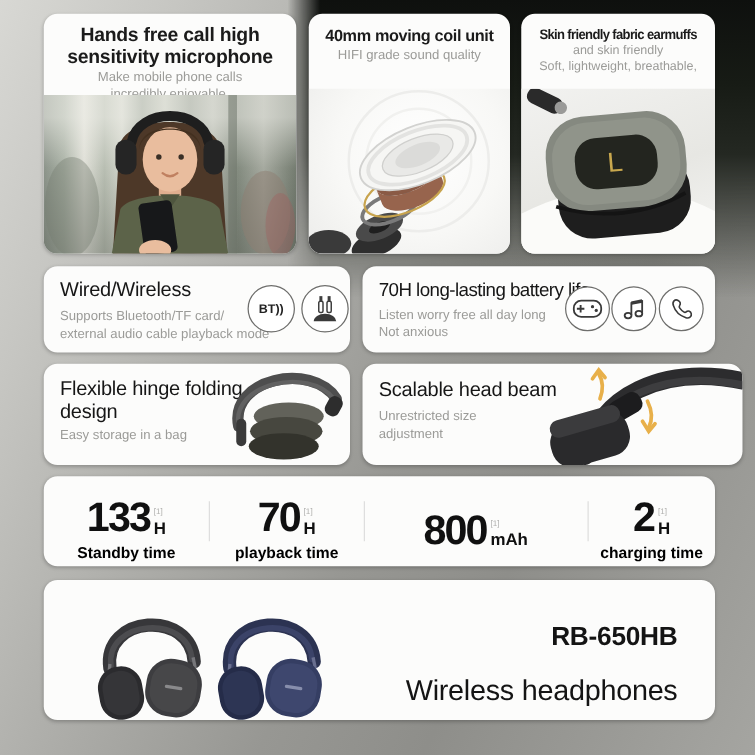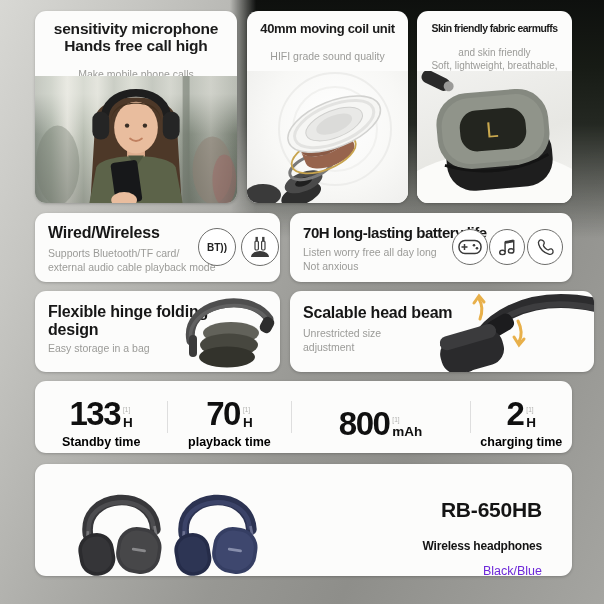--- a/index.html
+++ b/index.html
@@ -19,37 +19,37 @@
     box-shadow:0 1px 3px rgba(0,0,0,.22);overflow:hidden;
   }
   
   #card-mic{left:35px;top:11px;width:202px;height:192px;}
   #card-driver{left:247px;top:11px;width:161px;height:192px;}
   #card-earmuff{left:417px;top:11px;width:155px;height:192px;}
   .t-center{text-align:center;color:#1b1b1b;font-weight:700;line-height:1.12;}
   #card-mic .t-center{font-size:15.5px;padding-top:9px;letter-spacing:-0.2px;}
   #card-driver .t-center{font-size:13px;padding-top:11px;letter-spacing:-0.3px;}
   #card-earmuff .t-center{font-size:11px;padding-top:11px;letter-spacing:-0.55px;white-space:nowrap;transform:scaleX(.95);}
-  .s-center{text-align:center;color:#9b9b98;font-weight:400;line-height:1.25;margin-top:13px;}
+  .s-center{text-align:center;color:#9b9b98;font-weight:400;line-height:1.25;margin-top:1px;}
   #card-mic .s-center{font-size:10.5px;}
   #card-driver .s-center{font-size:10.5px;}
   #card-earmuff .s-center{font-size:10px;}
   .photo{
     position:absolute;left:0;right:0;bottom:0;height:127px;overflow:hidden;
     background:
       linear-gradient(180deg,rgba(242,242,236,.55) 14%,rgba(242,242,236,0) 46%,rgba(56,60,52,.28) 100%),
       linear-gradient(90deg,#8c948a 0%,#aab2a6 8%,#e0e0d8 16%,#b8beb2 24%,#d4d6cc 31%,#9aa296 39%,#c4c8bc 48%,#8f978b 58%,#b2b6ac 67%,#848c80 77%,#a6aaa0 87%,#747c70 100%);
   }
   .artbox{position:absolute;left:0;right:0;bottom:0;overflow:hidden;}
   #driver-art{height:132px;background:radial-gradient(circle at 55% 38%,#ffffff 0%,#f8f8f6 55%,#ececea 100%);}
   #earmuff-art{height:132px;background:linear-gradient(160deg,#f2f2f0 0%,#e7e7e3 55%,#f5f5f3 100%);}
   
   #card-wired{left:35px;top:213px;width:245px;height:69px;}
   #card-battery{left:290px;top:213px;width:282px;height:69px;}
-  .t-left{color:#161616;font-weight:700;letter-spacing:-0.2px;}
+  .t-left{color:#161616;font-weight:400;letter-spacing:-0.2px;}
   #card-wired .t-left{font-size:16px;margin:11px 0 4px 13px;}
   #card-battery .t-left{font-size:15px;margin:11px 0 4px 13px;letter-spacing:-0.45px;}
   .s-left{color:#9b9b98;font-size:10.5px;line-height:1.35;margin-left:13px;}
   .icon-circle{
     position:absolute;border:1.4px solid #6e6e6c;border-radius:50%;background:#fff;
     display:flex;align-items:center;justify-content:center;box-sizing:border-box;
   }
   .ic38{width:38px;height:38px;}
   .ic36{width:36px;height:36px;}
   .bt-text{font-size:10px;font-weight:700;color:#222;letter-spacing:0;}
@@ -67,36 +67,36 @@
   .spec-numrow{line-height:1;white-space:nowrap;}
   .spec-num{font-size:33px;font-weight:800;color:#101010;letter-spacing:-1.5px;}
   .unit-col{display:inline-flex;flex-direction:column;align-items:flex-start;vertical-align:bottom;margin-left:3px;padding-bottom:1px;}
   .spec-note{font-size:6.5px;color:#b0b0ae;line-height:1;margin-bottom:2px;}
   .spec-unit{font-size:13.5px;font-weight:700;color:#101010;line-height:1;}
   .spec-label{font-size:12.5px;color:#000000;margin-top:5px;font-weight:bold;}
   
   #card-product{left:35px;top:464px;width:537px;height:112px;}
   .product-text{position:absolute;right:30px;top:34px;text-align:right;}
   .product-model{font-size:21px;font-weight:800;color:#141414;letter-spacing:-0.2px;}
-  .product-name{font-size:12px;font-weight:700;color:#141414;margin-top:17px;letter-spacing:-0.2px;}
+  .product-name{font-size:23px;font-weight:400;color:#141414;margin-top:17px;letter-spacing:-0.2px;}
   .product-colors{font-size:12.5px;color:#6d28d9;margin-top:11px;}
   .hp{position:absolute;top:14px;width:92px;height:102px;}
   #hp-black{left:38px;} #hp-blue{left:134px;}
   svg{display:block;}
 </style>
 </head>
 <body>
 
 <div id="canvas">
   <div class="bg-dark"></div>
 
   <div class="card" id="card-mic">
     <div class="t-center">
+      <div>Hands free call high</div>
       <div>sensitivity microphone</div>
-      <div>Hands free call high</div>
     </div>
     <div class="s-center">
       <div>Make mobile phone calls</div>
       <div>incredibly enjoyable.</div>
     </div>
     <div class="photo">
       <svg width="202" height="127" viewBox="0 0 202 128">
         <rect x="148" y="0" width="7" height="128" fill="#6d756a" opacity=".55"></rect>
         <ellipse cx="178" cy="95" rx="20" ry="34" fill="#8d7d72" opacity=".5"></ellipse>
         <ellipse cx="190" cy="105" rx="12" ry="26" fill="#a45b5b" opacity=".35"></ellipse>

